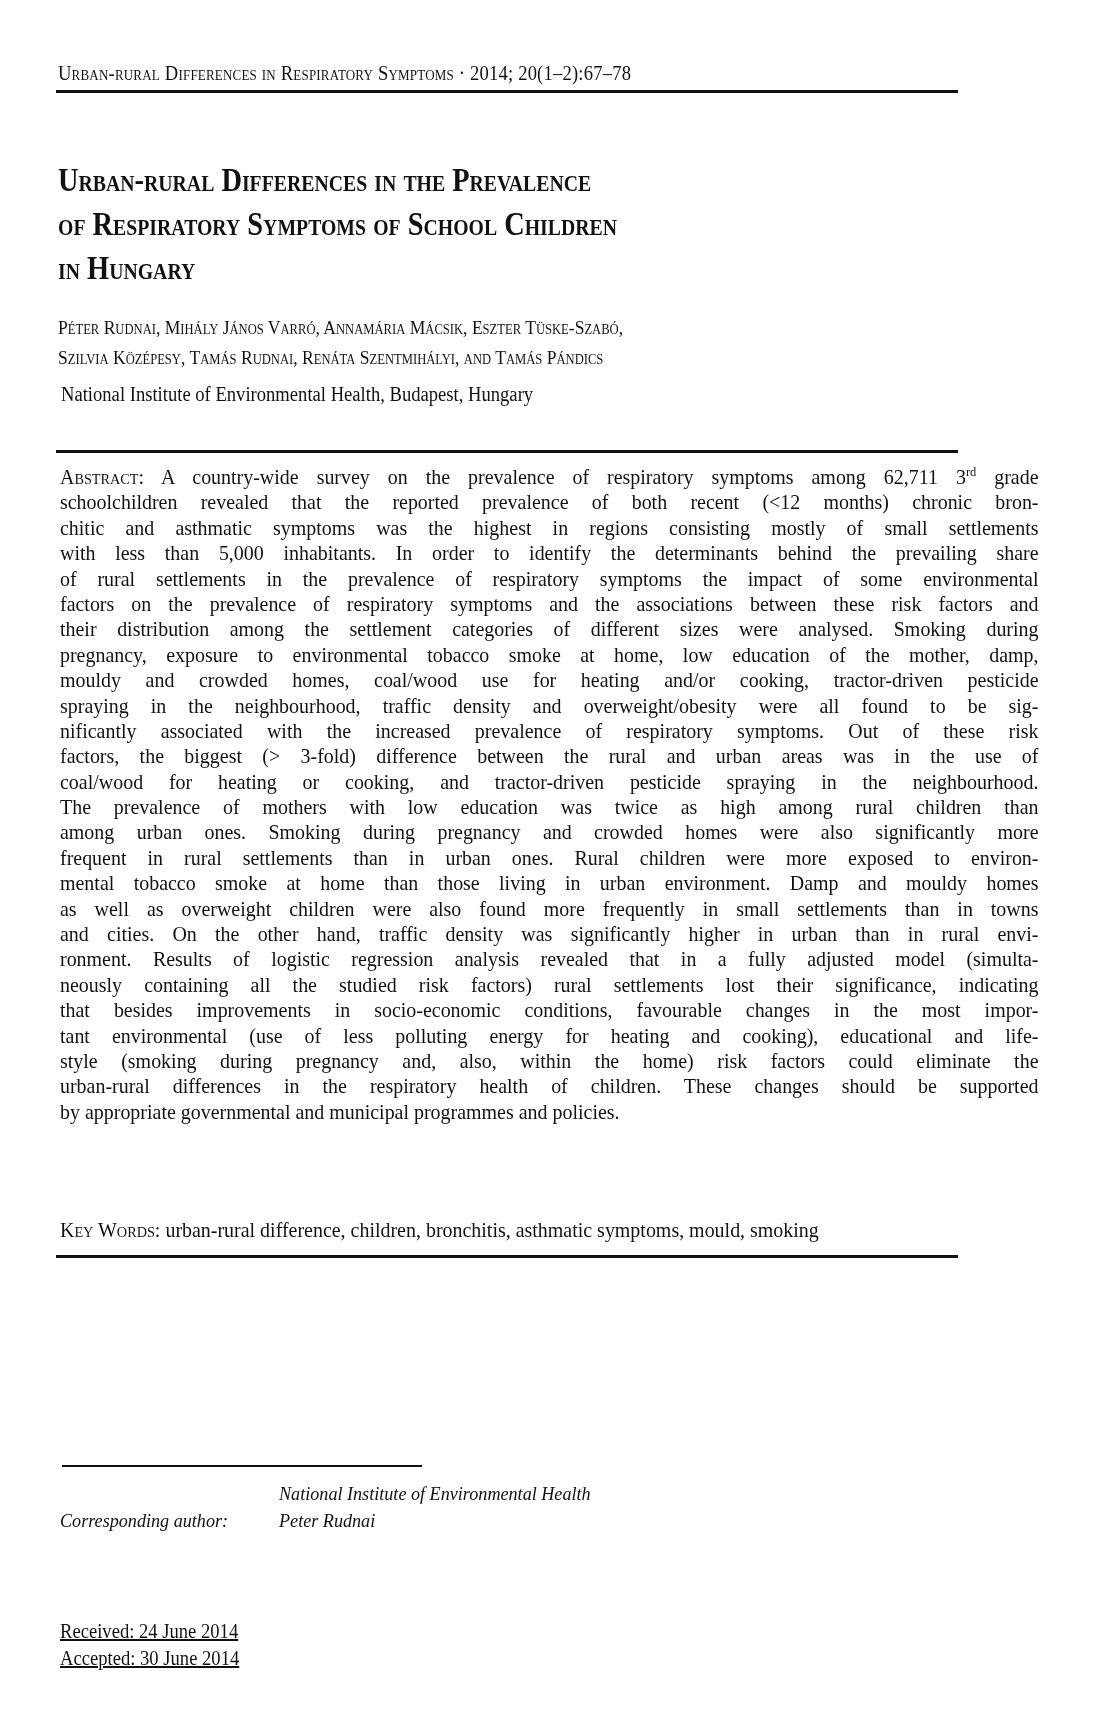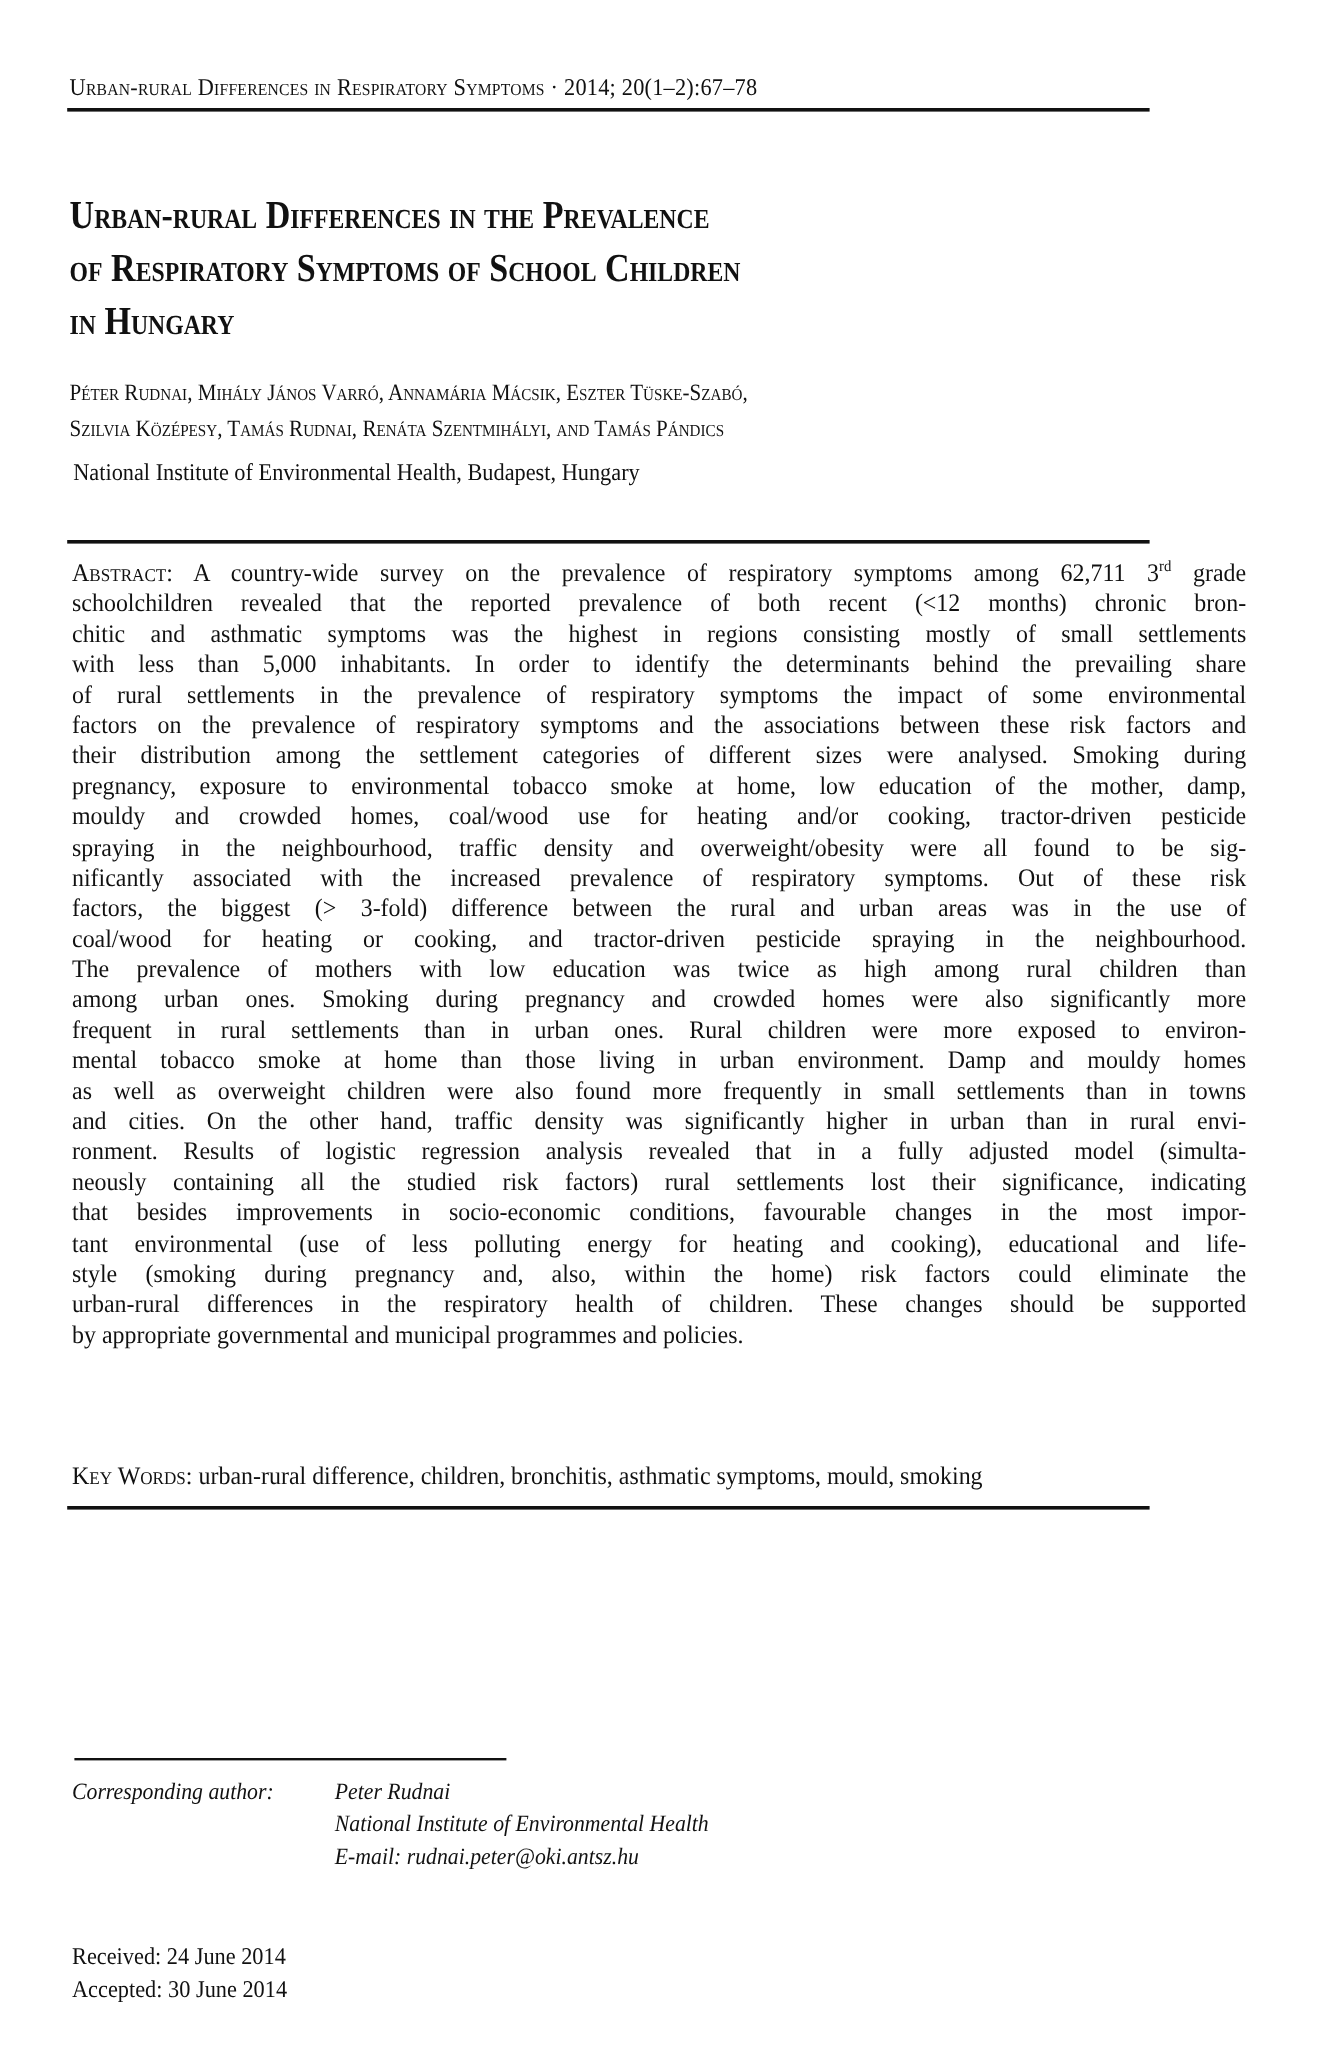--- a/index.html
+++ b/index.html
@@ -37,21 +37,21 @@
   .abstract .label { font-variant: small-caps; }
   sup { font-size: 13px; line-height: 0; vertical-align: 8px; }
   .keywords {
     left: 60px; top: 1218px; font-size: 21px; white-space: nowrap;
     transform: scaleX(0.95); transform-origin: left top;
   }
   .footnote { left: 60px; top: 1480px; font-size: 19.5px; font-style: italic; line-height: 27px; }
   .fn-row { display: flex; white-space: nowrap; }
   .fn-label { width: 219px; transform: scaleX(0.93); transform-origin: left top; }
   .fn-val { transform: scaleX(0.93); transform-origin: left top; }
-  .dates { left: 60px; top: 1618px; font-size: 20px; line-height: 27px; }
+  .dates { left: 60px; top: 1618px; font-size: 20px; line-height: 27px; text-decoration: underline; }
   .dates div { white-space: nowrap; transform: scaleX(0.93); transform-origin: left top; }
 </style>
 </head>
 <body>
 
 <div class="abs running-head">
   <span class="sc">Urban-rural Differences in Respiratory Symptoms</span>
   <span>·</span>
   <span>2014; 20(1–2):67–78</span>
 </div>
@@ -103,29 +103,25 @@
 
 <div class="abs keywords">
   <span class="sc">Key Words:</span><span> urban-rural difference, children, bronchitis, asthmatic symptoms, mould, smoking</span>
 </div>
 <div class="rule" style="left:56px; top:1255px; width:902px; height:3px;"></div>
 
 <div class="rule" style="left:62px; top:1465px; width:360px; height:2px;"></div>
 
 <div class="abs footnote">
   <div class="fn-row">
-    <span class="fn-label">Corresponding author:</span>
-    <span class="fn-val">Peter Rudnai</span>
-  </div>
-  <div class="fn-row">
     <span class="fn-label"></span>
     <span class="fn-val">National Institute of Environmental Health</span>
   </div>
   <div class="fn-row">
-    <span class="fn-label"></span>
-    <span class="fn-val">E-mail: rudnai.peter@oki.antsz.hu</span>
+    <span class="fn-label">Corresponding author:</span>
+    <span class="fn-val">Peter Rudnai</span>
   </div>
 </div>
 
 <div class="abs dates">
   <div>Received: 24 June 2014</div>
   <div>Accepted: 30 June 2014</div>
 </div>
 
 </body></html>

